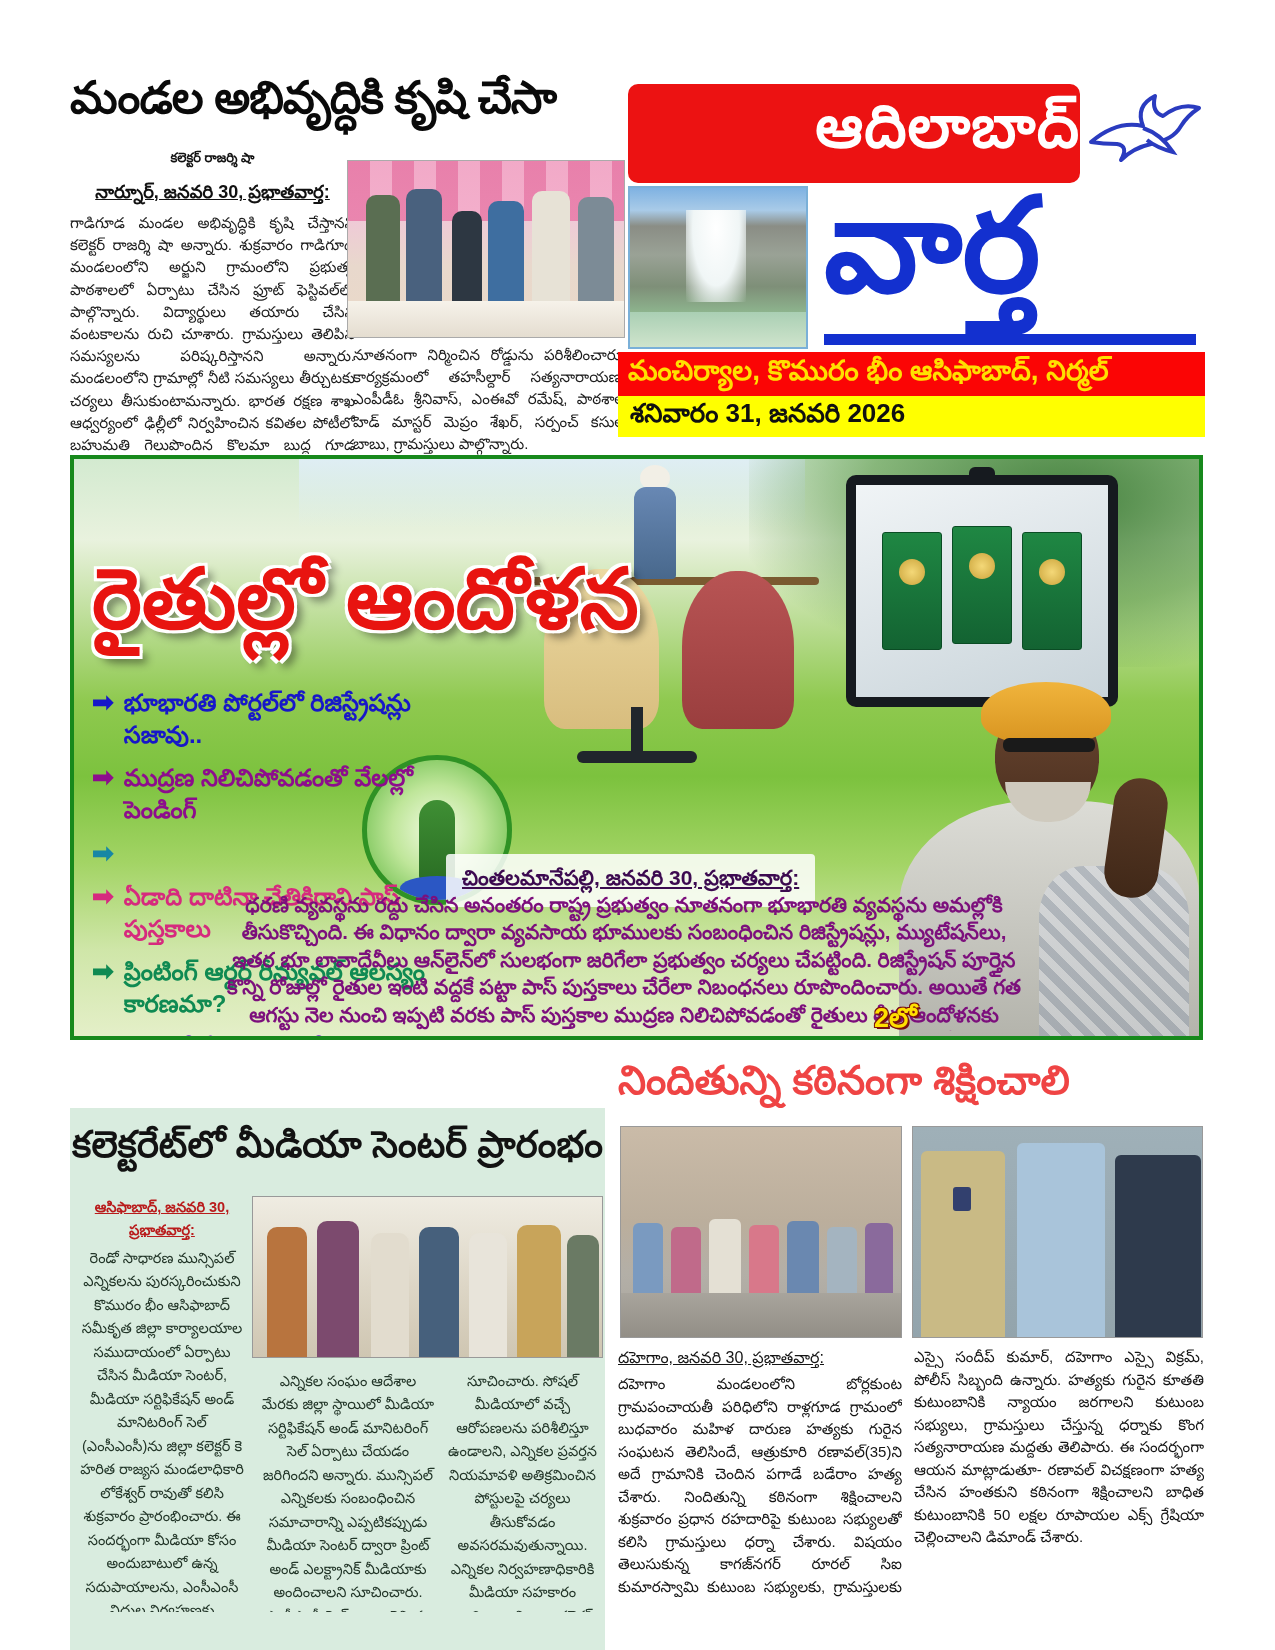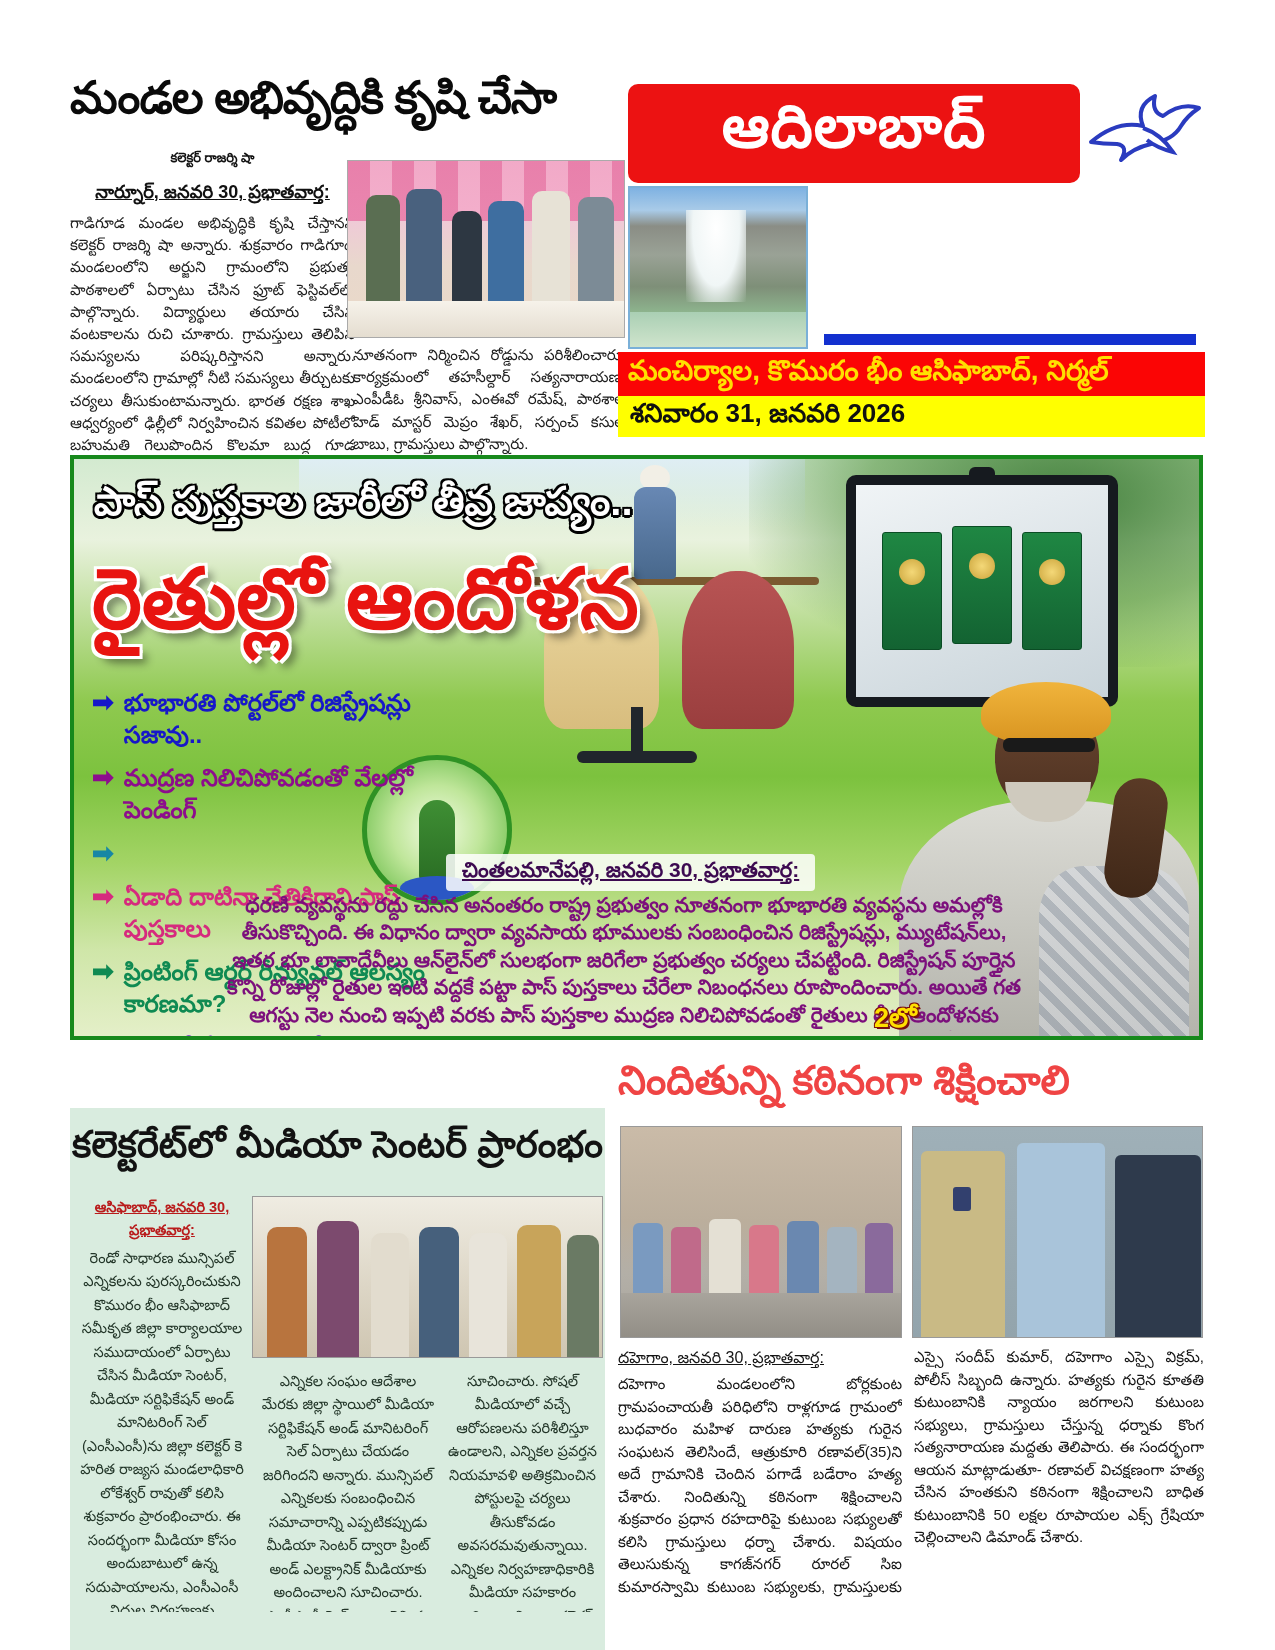--- a/index.html
+++ b/index.html
@@ -13,21 +13,21 @@
   .tl-dateline { position:absolute; left:0; top:110px; width:285px; text-align:center; font-size:18px; font-weight:bold; color:#111; text-decoration:underline; }
   .tl-col1 { position:absolute; left:0; top:140px; width:285px; height:242px; font-size:15px; line-height:1.48; color:#1c1c1c; text-align:justify; overflow:hidden; }
   .tl-photo { position:absolute; right:0; top:88px; width:278px; height:178px; background:linear-gradient(180deg,#e8b0c6 0%,#f0c8d8 30%,#e8d8cc 60%,#ead9c8 100%); border:1px solid #aaa; overflow:hidden; }
   .tl-curtain { position:absolute; left:0; top:0; width:100%; height:60px; background:repeating-linear-gradient(90deg,#e874a4 0 22px,#f4a8c8 22px 44px); opacity:.8; }
   .person { position:absolute; border-radius:10px 10px 0 0; }
   .tl-table { position:absolute; bottom:0; left:0; width:100%; height:36px; background:linear-gradient(#f6f2ea,#e4ddd0); }
   .tl-col2 { position:absolute; right:0; top:272px; width:272px; height:112px; font-size:15px; line-height:1.48; color:#1c1c1c; text-align:justify; overflow:hidden; }
 
   
   .masthead { position:absolute; left:618px; top:62px; width:587px; height:375px; }
-  .mh-redbox { position:absolute; left:10px; top:22px; width:452px; height:99px; background:#ec1212; border-radius:10px; display:flex; align-items:center; justify-content:center; }
+  .mh-redbox { position:absolute; left:10px; top:22px; width:452px; height:99px; background:#ec1212; border-radius:10px; display:flex; align-items:center; justify-content:flex-end; }
   .mh-title1 { font-size:60px; font-weight:bold; color:#ffffff; letter-spacing:1px; white-space:nowrap; }
   .mh-dove { position:absolute; right:0; top:20px; width:128px; height:105px; }
   .mh-waterfall { position:absolute; left:10px; top:124px; width:180px; height:163px; border:2px solid #7ab0d8; overflow:hidden; background:linear-gradient(180deg,#7fb2e2 0%,#a9cbe8 14%,#8a8d85 24%,#9aa296 42%,#7e8f78 62%,#8fb890 80%,#bcd8bc 100%); }
   .wf-stream { position:absolute; left:32%; top:14%; width:34%; height:58%; background:radial-gradient(ellipse at 50% 20%, #ffffff 0%, #f0f6f6 55%, rgba(240,246,246,0) 100%); }
   .wf-pool { position:absolute; bottom:0; left:0; width:100%; height:22%; background:linear-gradient(#aacfb4,#cfe4cc); }
   .mh-title2 { position:absolute; left:206px; top:118px; width:375px; font-size:132px; font-weight:bold; color:#1330cf; line-height:1.0; white-space:nowrap; }
   .mh-underline { position:absolute; left:206px; top:272px; width:372px; height:11px; background:#1330cf; }
   .mh-region-strip { position:absolute; left:0; top:290px; width:587px; height:44px; background:#fb0505; color:#ffe000; font-size:28px; font-weight:bold; display:flex; align-items:center; padding-left:10px; white-space:nowrap; overflow:hidden; }
   .mh-date-strip { position:absolute; left:0; top:334px; width:587px; height:41px; background:#ffff00; color:#101010; font-size:26px; font-weight:bold; display:flex; align-items:center; padding-left:12px; }
 
@@ -60,21 +60,21 @@
   .man-glasses { position:absolute; right:104px; top:52px; width:92px; height:14px; background:#1a1a1a; border-radius:6px; }
   .man-beard { position:absolute; right:108px; top:96px; width:86px; height:40px; background:#cfcabe; border-radius:0 0 40px 40px; }
   .man-hands { position:absolute; right:36px; top:92px; width:54px; height:120px; background:linear-gradient(#5a3a26,#402818); border-radius:26px; transform:rotate(8deg); }
   .f-kicker { position:absolute; left:20px; top:20px; font-size:40px; font-weight:bold; color:#ffffff; white-space:nowrap;
     text-shadow:2px 2px 0 #000,-2px -2px 0 #000,2px -2px 0 #000,-2px 2px 0 #000,0 3px 0 #000,3px 0 0 #000; }
   .f-headline { position:absolute; left:18px; top:92px; font-size:84px; font-weight:bold; color:#e81410; white-space:nowrap;
     text-shadow:3px 3px 0 #fff,-3px -3px 0 #fff,3px -3px 0 #fff,-3px 3px 0 #fff,7px 7px 8px rgba(0,0,0,.45); }
   .f-bullets { position:absolute; left:18px; top:228px; width:340px; list-style:none; }
   .f-bullets li { display:flex; gap:10px; font-size:24px; font-weight:bold; line-height:1.32; margin-bottom:12px; }
   .f-bullets .arr { font-size:26px; line-height:1.2; }
-  .f-dateline { position:absolute; left:372px; top:395px; background:rgba(255,255,255,.85); border-radius:4px; padding:4px 16px; font-size:21px; font-weight:bold; color:#3c0a50; text-decoration:underline; white-space:nowrap; }
+  .f-dateline { position:absolute; left:372px; top:395px; background:rgba(255,255,255,.85); border-radius:4px; padding:12px 16px; font-size:21px; font-weight:bold; color:#3c0a50; text-decoration:underline; white-space:nowrap; }
   .f-body { position:absolute; left:150px; top:432px; width:800px; height:140px; font-size:20.5px; font-weight:bold; color:#7c0f7c; text-align:center; line-height:1.34; overflow:hidden; }
   .f-cont { position:absolute; left:800px; top:544px; font-size:27px; font-weight:bold; color:#ffe000; text-shadow:2px 2px 0 #7a1010,-1px -1px 0 #7a1010,1px -1px 0 #7a1010,-1px 1px 0 #7a1010; }
 
   
   .article-bl { position:absolute; left:70px; top:1090px; width:535px; height:627px; background:#d9ecdf;margin-top:18px; }
   .bl-headline { position:absolute; left:0; top:16px; width:100%; text-align:center; font-size:37px; font-weight:bold; color:#121212; white-space:nowrap; overflow:hidden; }
   .bl-photo { position:absolute; left:182px; top:88px; width:351px; height:162px; border:1px solid #999; overflow:hidden; background:linear-gradient(180deg,#efece2 0%,#ddd6c6 55%,#cfc6b2 100%); }
   .bl-col { position:absolute; font-size:14.5px; line-height:1.62; color:#223528; text-align:center; overflow:hidden; }
   .bl-c1 { left:6px; top:88px; width:172px; height:416px; }
   .bl-c2 { left:190px; top:262px; width:176px; height:242px; }
@@ -122,20 +122,21 @@
       <span class="mh-title1">ఆదిలాబాద్</span>
     </div>
     <svg class="mh-dove" viewBox="0 0 128 105">
       <path d="M14 60 Q40 38 66 44 Q58 24 78 14 Q74 30 86 34 Q104 20 122 26 Q110 34 104 44 Q96 58 74 62 Q56 66 44 78 Q52 64 40 62 Q26 62 14 60 Z" fill="#ffffff" stroke="#2a3bbf" stroke-width="4" stroke-linejoin="round"></path>
       <path d="M66 46 Q84 52 96 70 Q80 66 70 58" fill="#ffffff" stroke="#2a3bbf" stroke-width="4"></path>
     </svg>
     <div class="mh-waterfall">
       <div class="wf-stream"></div>
       <div class="wf-pool"></div>
     </div>
+    <div class="mh-title2">వార్త</div>
     <div class="mh-underline"></div>
     <div class="mh-region-strip">మంచిర్యాల, కొమురం భీం ఆసిఫాబాద్, నిర్మల్</div>
     <div class="mh-date-strip">శనివారం 31, జనవరి 2026</div>
   </div>
 
   <div class="feature">
     <div class="f-bg"></div>
     <div class="f-sky"></div>
     <div class="f-trees"></div>
     <div class="plough-pole"></div>
@@ -163,21 +164,20 @@
     <div class="oldman">
       <div class="man-body"></div>
       <div class="man-check"></div>
       <div class="man-head"></div>
       <div class="man-turban"></div>
       <div class="man-glasses"></div>
       <div class="man-beard"></div>
       <div class="man-hands"></div>
     </div>
 
-    <div class="f-kicker">పాస్ పుస్తకాల జారీలో తీవ్ర జాప్యం..</div>
     <div class="f-headline">రైతుల్లో ఆందోళన</div>
 
     <ul class="f-bullets">
       <li style="color: rgb(23, 23, 201);">
         <span class="arr">➡</span>
         <span>భూభారతి పోర్టల్‌లో రిజిస్ట్రేషన్లు సజావు..</span>
         </li>
       <li style="color: rgb(141, 13, 141);">
         <span class="arr">➡</span>
         <span>ముద్రణ నిలిచిపోవడంతో వేలల్లో పెండింగ్</span>

